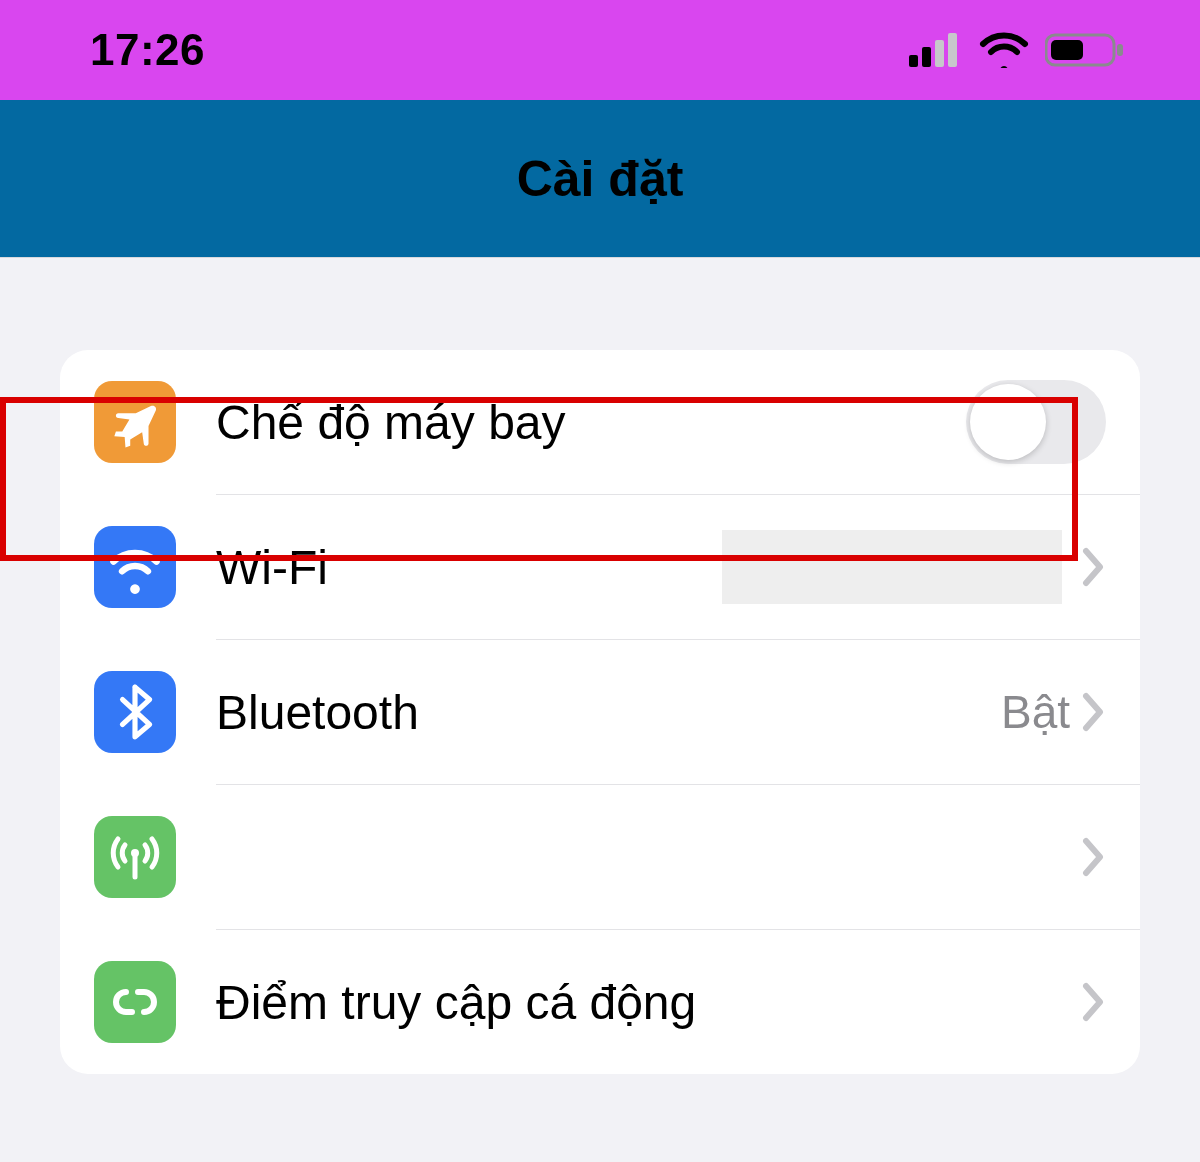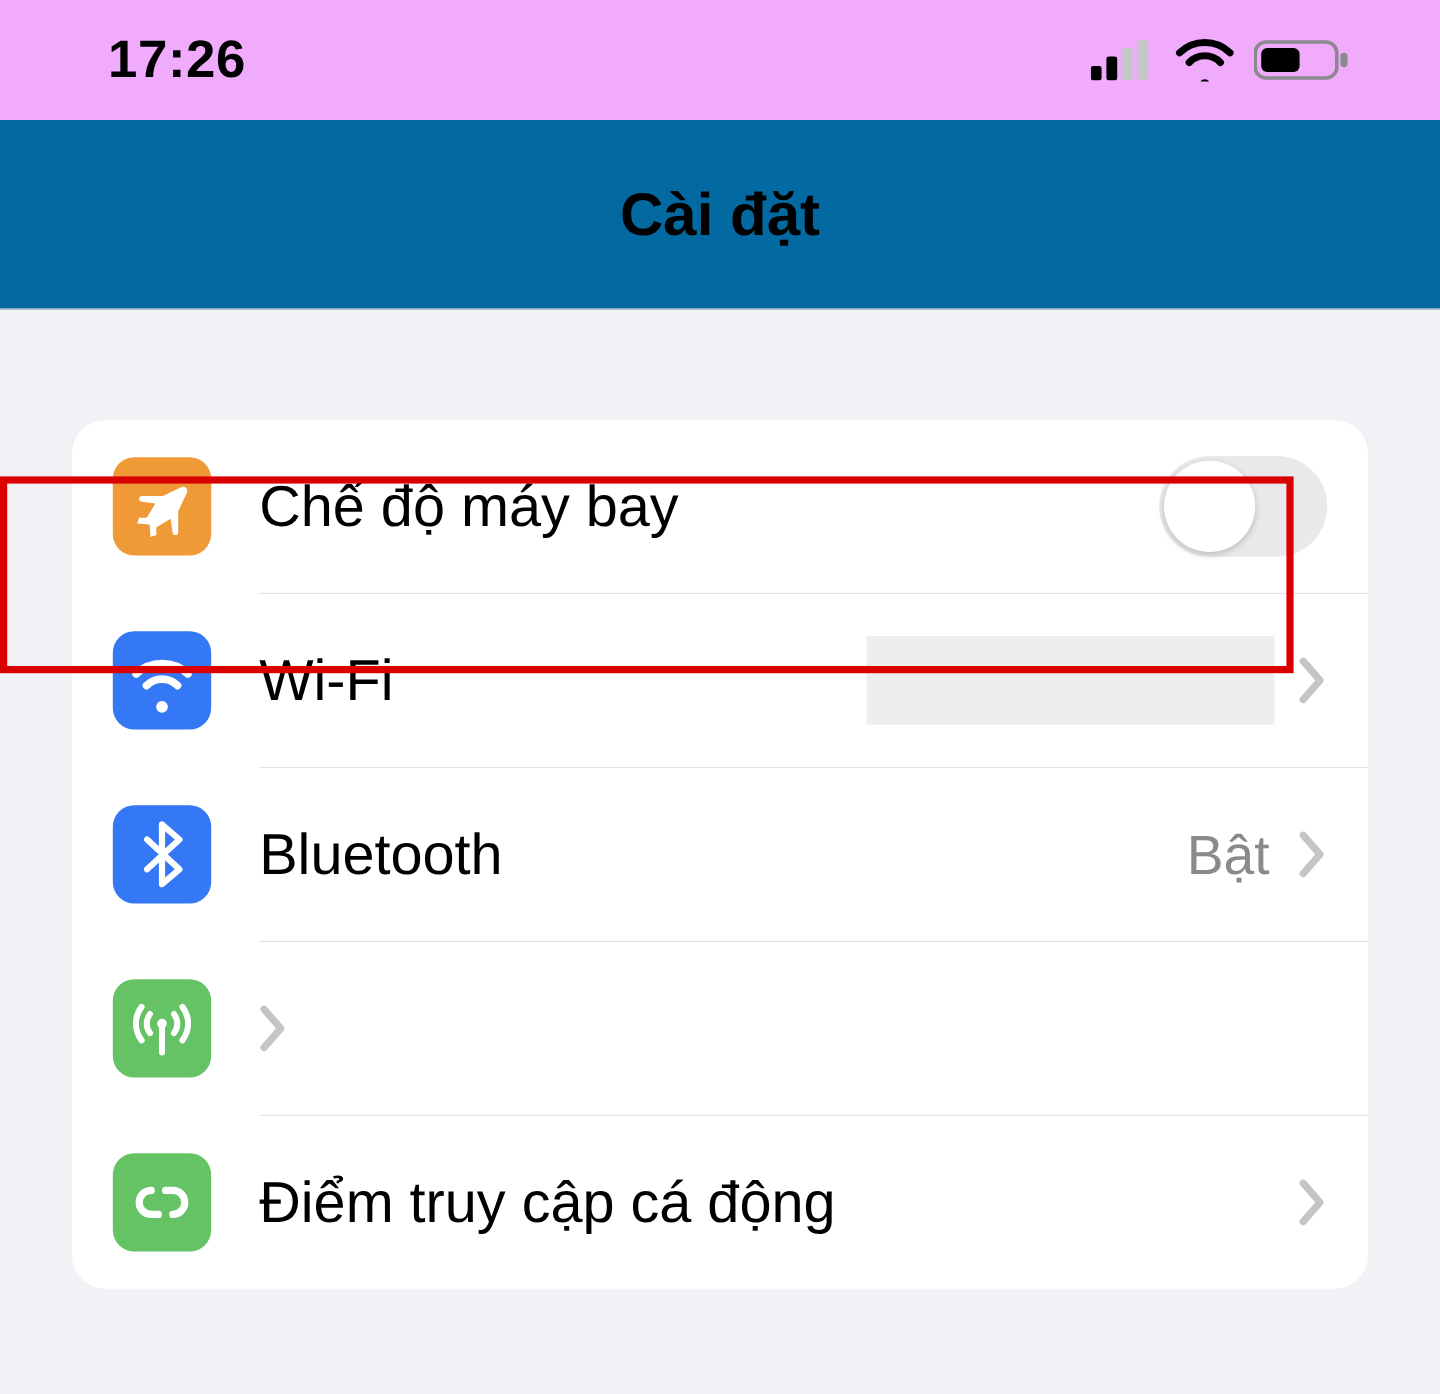--- a/index.html
+++ b/index.html
@@ -10,21 +10,21 @@
     background: #f2f2f6;
     color: #000;
   }
   .status-bar {
     width: 100%;
     height: 100px;
     display: flex;
     align-items: center;
     justify-content: space-between;
     padding: 0 75px 0 90px;
-    background: #f0abfc;
+    background: #d946ef;
   }
   .status-time {
     font-size: 44px;
     font-weight: 600;
     letter-spacing: 0.5px;
   }
   .status-icons {
     display: flex;
     align-items: center;
     gap: 16px;
@@ -49,39 +49,40 @@
     background: #fff;
     border-radius: 28px;
     overflow: hidden;
   }
   .row {
     display: flex;
     align-items: center;
     min-height: 144px;
     padding: 0 34px;
     position: relative;
+    justify-content: space-between;
   }
   .row .icon-box {
     flex: 0 0 82px;
     height: 82px;
     border-radius: 18px;
     display: flex;
     align-items: center;
     justify-content: center;
     margin-right: 40px;
   }
   .row-label {
     flex: 1;
     font-size: 48px;
     font-weight: 400;
   }
   .row-value {
     font-size: 46px;
     color: #8a8a8e;
-    margin-right: 24px;
+    margin-right: 12px;
   }
   .row-value.redacted {
     display: inline-block;
     width: 340px;
     height: 74px;
     background: #eeeeee;
     margin-right: 20px;
   }
   .chevron { flex: 0 0 auto; }
   .divider {

